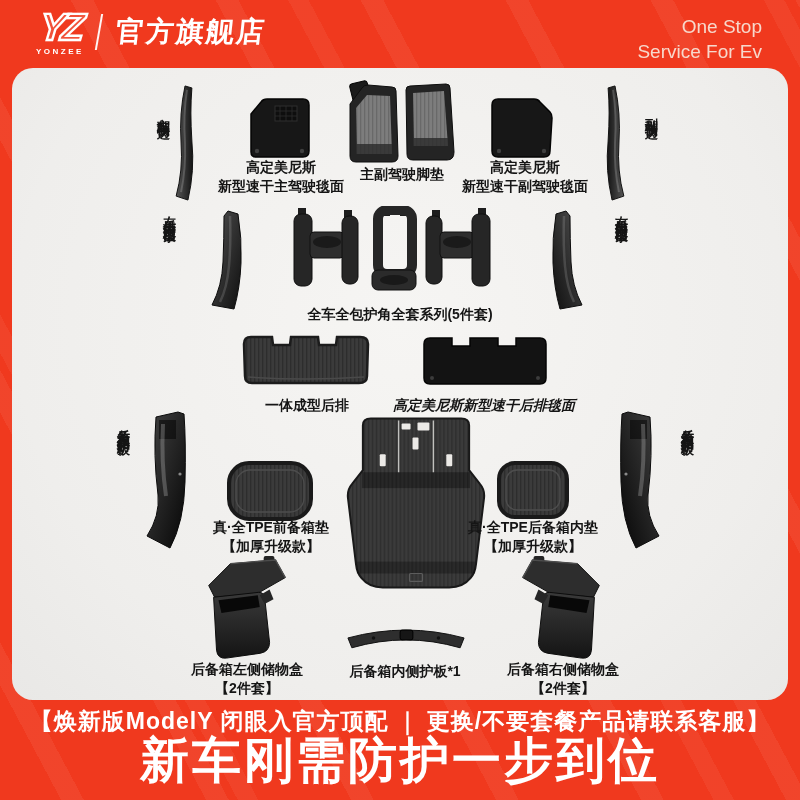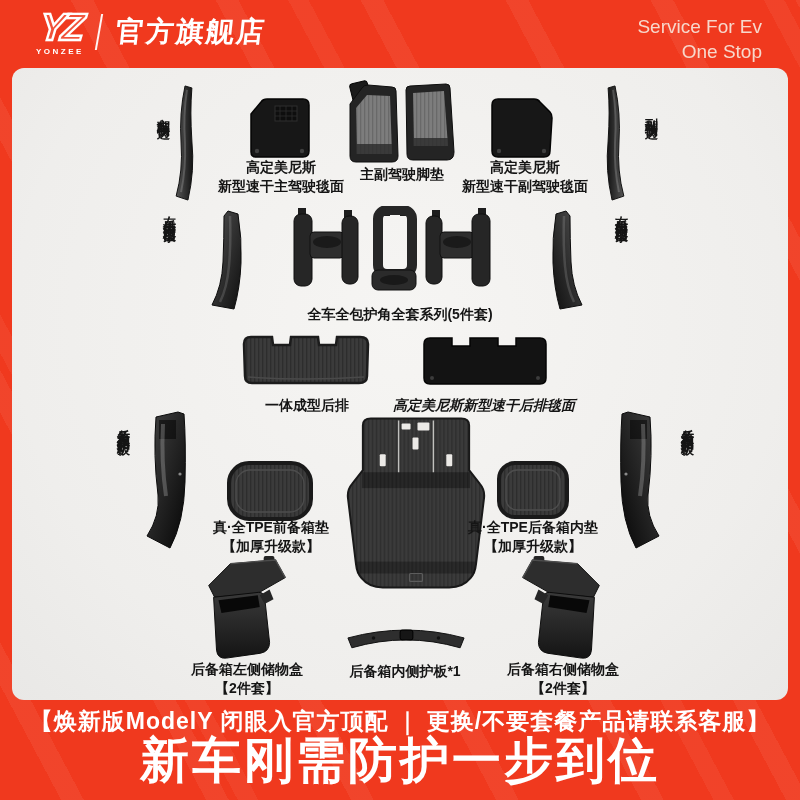--- a/index.html
+++ b/index.html
@@ -21,21 +21,21 @@
   .logo-mark{
     font-style:italic;font-weight:900;font-size:38px;line-height:38px;letter-spacing:-4px;
     color:rgba(255,255,255,0.12);-webkit-text-stroke:2.4px #ffffff;transform:skewX(-6deg);
   }
   .logo-sub{font-size:8px;font-weight:700;letter-spacing:2.5px;color:#fff;margin-top:1px;}
   .brand-divider{width:2px;height:36px;background:#fff;opacity:.95;transform:skewX(-10deg);margin-right:16px;}
   .store-title{font-size:28px;font-weight:900;color:#fff;letter-spacing:2px;transform:skewX(-6deg);}
   .tagline{position:absolute;right:38px;top:14px;text-align:right;font-size:19px;line-height:25px;color:#f7d8cc;}
   
   .card{
-    position:absolute;left:12px;top:68px;width:776px;height:632px;border-radius:12px;
+    position:absolute;left:12px;top:68px;width:776px;height:632px;border-radius:21px;
     background:radial-gradient(ellipse at 50% 40%, #f6f5f3 0%, #efeeec 70%, #e9e8e6 100%);
   }
   .item{position:absolute;}
   .plabel{
     position:absolute;transform:translateX(-50%);text-align:center;white-space:nowrap;
     font-size:14px;font-weight:700;color:#151515;line-height:19px;
   }
   .vlabel{
     position:absolute;writing-mode:vertical-rl;text-orientation:upright;
     font-size:13px;font-weight:700;color:#151515;letter-spacing:2px;white-space:nowrap;
@@ -89,22 +89,22 @@
   <div class="header">
     <div class="brand">
       <div class="logo">
         <span class="logo-mark">YZ</span>
         <span class="logo-sub">YONZEE</span>
       </div>
       <div class="brand-divider"></div>
       <span class="store-title">官方旗舰店</span>
     </div>
     <div class="tagline">
+      <div>One Stop</div>
       <div>Service For Ev</div>
-      <div>One Stop</div>
     </div>
   </div>
 
   <div class="card">
 
     <div class="vlabel" style="left:142px;top:40px;">主驾驶侧边</div>
     <div class="item" style="left:156px;top:16px;">
       <svg width="34" height="118" viewBox="0 0 34 120">
         <path d="M17,2 Q11,30 13,60 Q15,88 8,114 L20,118 Q27,88 24,58 Q22,28 24,4 Z" fill="url(#gTrim)" stroke="#101010" stroke-width="1"></path>
         <path d="M19,6 Q15,32 17,60 Q18,86 13,110" stroke="rgba(255,255,255,0.18)" stroke-width="2" fill="none"></path>

